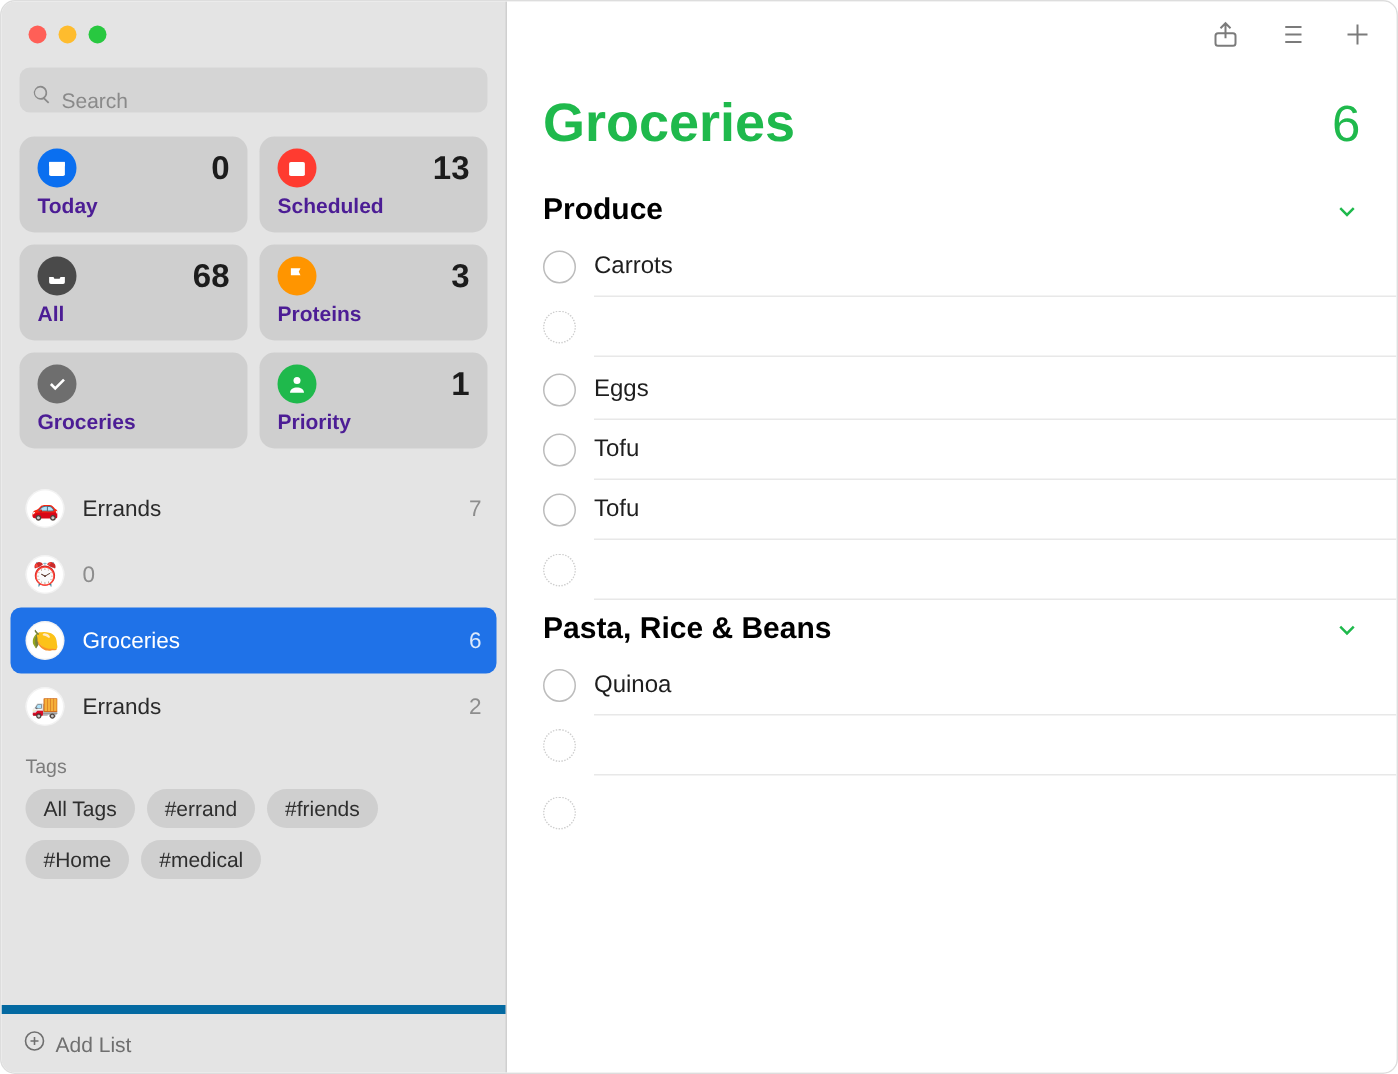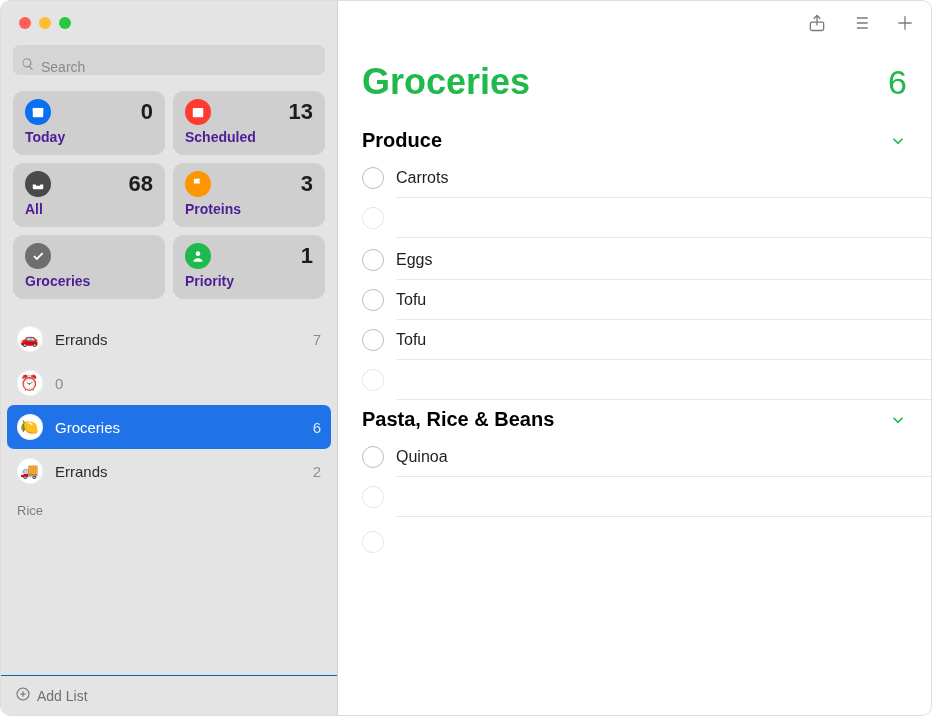--- a/index.html
+++ b/index.html
@@ -113,21 +113,21 @@
     background:#cfcfcf; border-radius: 14px;
     padding: 5px 12px; font-size:14px; color:#2e2e2e;
     cursor:pointer;
   }
 
   .add-list {
     margin-top:auto;
     display:flex; align-items:center;
     padding: 10px 14px;
     color:#6f6f6f; font-size:14px;
-    border-top: 1px solid #0369a1;
+    border-top: 6px solid #0369a1;
     cursor:pointer;
     gap:6px;
   }
   .add-list svg { width:16px; height:16px; stroke:#6f6f6f; fill:none; stroke-width:1.6; }
 
   
   .main { flex:1; display:flex; flex-direction:column; background:#fff; }
   .toolbar {
     height:48px; display:flex; justify-content:flex-end; align-items:center;
     padding: 0 16px; gap: 24px;
@@ -274,21 +274,28 @@
         <div class="list-count">6</div>
       </div>
       <div class="list-row">
         <div class="list-icon">🚚</div>
         <div class="list-name">Errands</div>
         <div class="list-count">2</div>
       </div>
     </div>
 
   <div class="tags-section">
-    <div class="tags-title">Rice</div>
+    <div class="tags-title">Tags</div>
+    <div class="tags-wrap" id="tags-container">
+        <div class="tag-pill">All Tags</div>
+        <div class="tag-pill">#errand</div>
+        <div class="tag-pill">#friends</div>
+        <div class="tag-pill">#Home</div>
+        <div class="tag-pill">#medical</div>
+      </div>
   </div>
 
   <div class="add-list">
     <span>
       <svg viewBox="0 0 24 24">
           <circle cx="12" cy="12" r="9"></circle>
           <path d="M12 8v8M8 12h8"></path>
         </svg>
     </span>
     <span>Add List</span>

